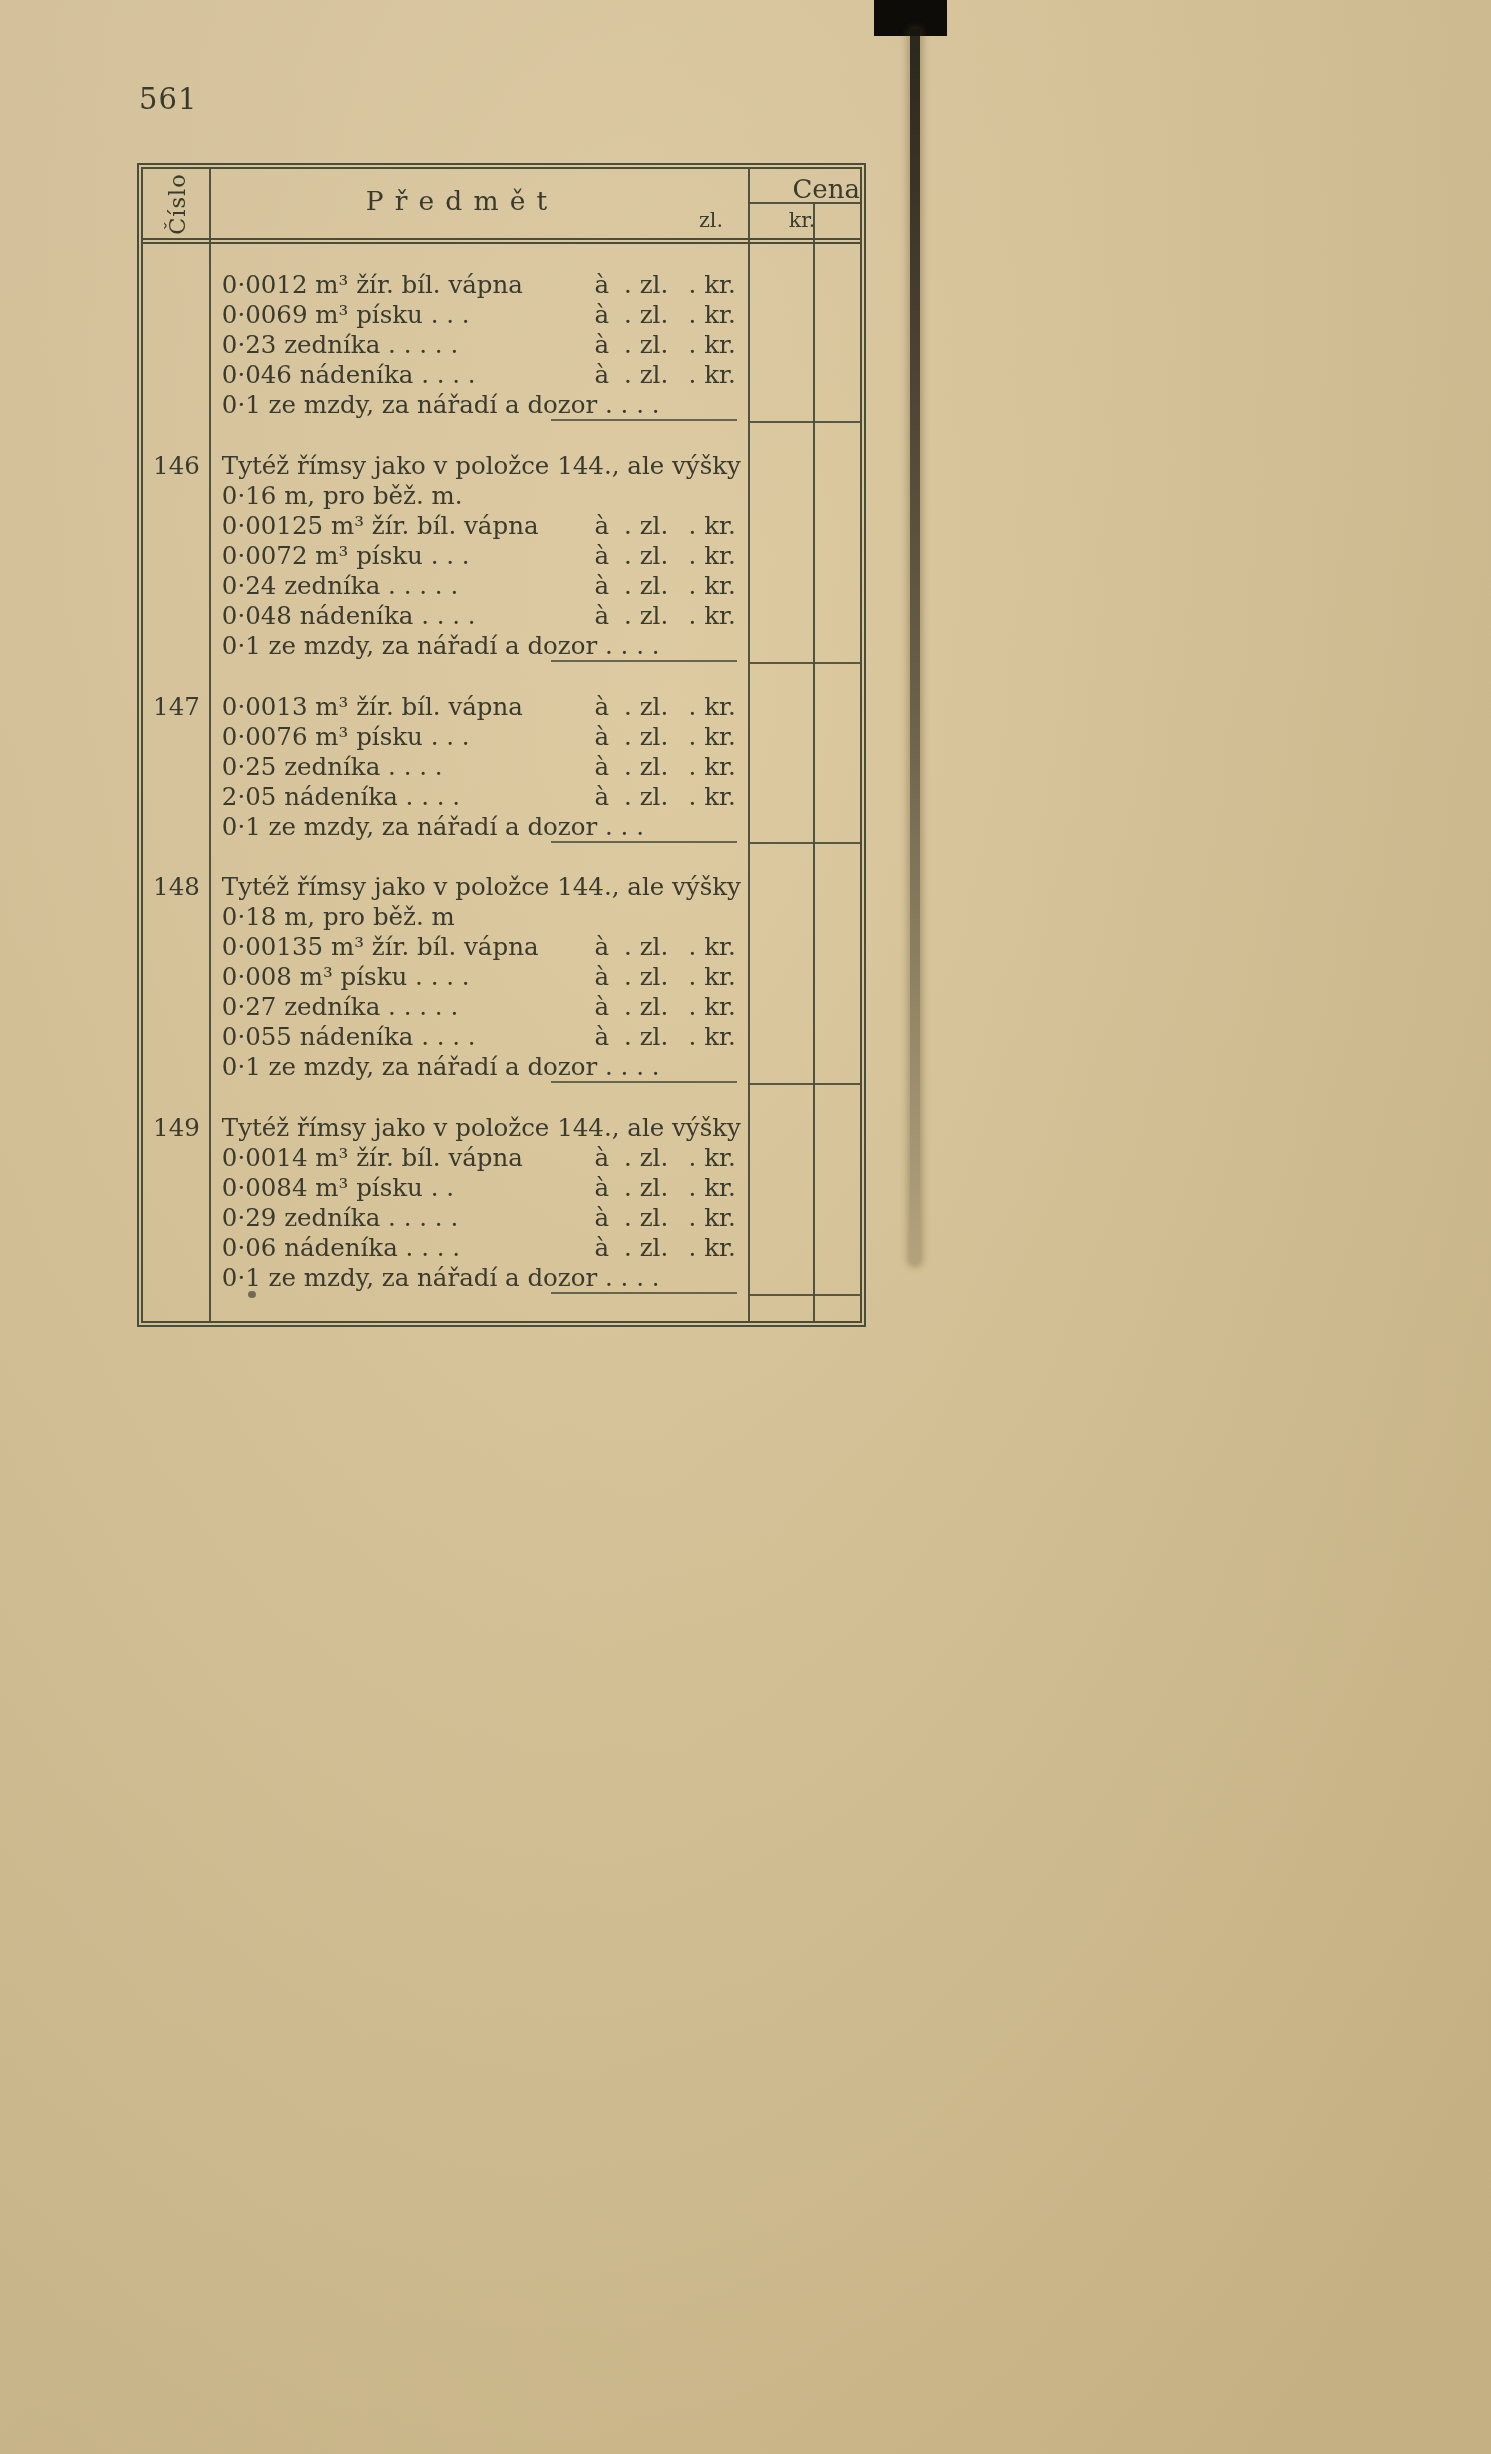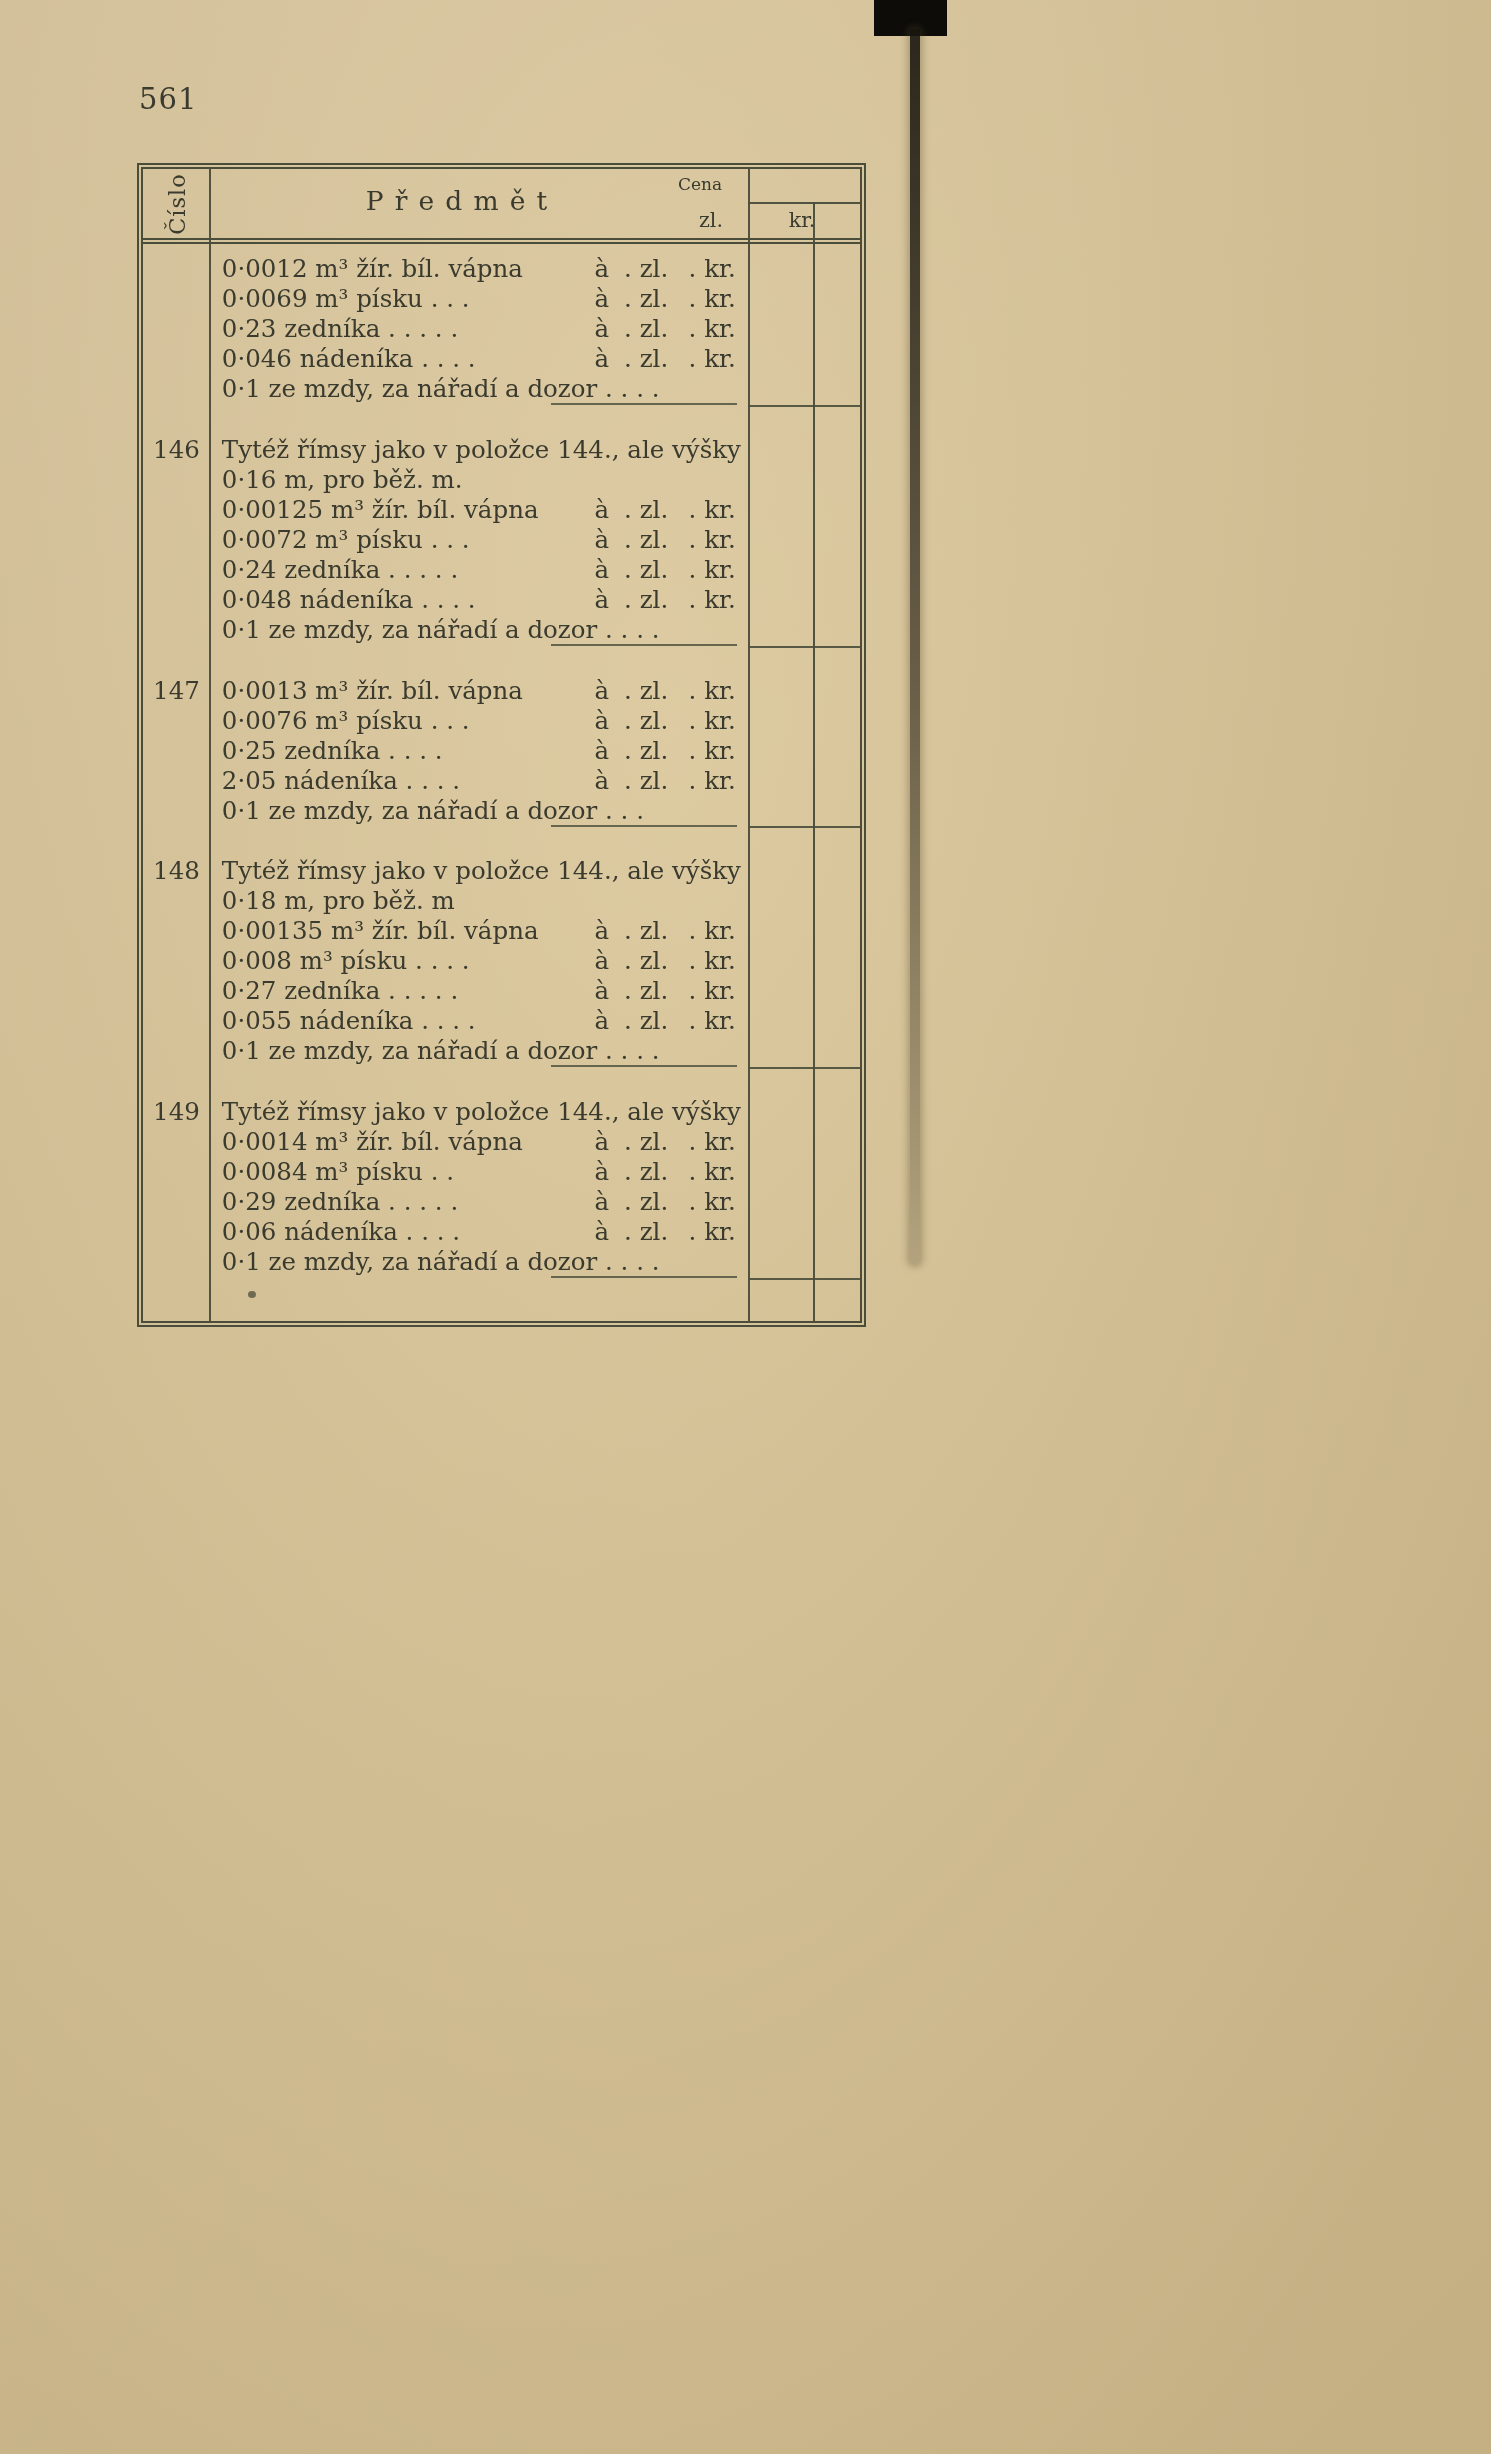--- a/index.html
+++ b/index.html
@@ -24,30 +24,30 @@
   .cena-underline{position:absolute;left:605px;right:0;top:33px;height:2px;background:rgba(73,77,58,.95);}
 
   
   .thead{height:69px;display:flex;position:relative;}
   .th-cislo{width:67px;flex:none;position:relative;}
   .vert{position:absolute;left:50%;top:50%;transform:translate(-50%,-50%) rotate(-90deg);
     font-size:22.5px;letter-spacing:1px;white-space:nowrap;}
   .th-predmet{width:468px;flex:none;text-align:center;font-size:26.5px;letter-spacing:.42em;
     padding-top:15.7px;box-sizing:border-box;padding-left:36px;}
   .th-cena{flex:1;display:flex;flex-direction:column;}
-  .cena-top{height:33px;text-align:left;font-size:17px;padding-top:4.9px;box-sizing:border-box;}
+  .cena-top{height:33px;text-align:right;font-size:26px;padding-top:4.9px;box-sizing:border-box;}
   .cena-sub{flex:1;display:flex;font-size:20.6px;}
   .sub-zl{width:66px;flex:none;text-align:center;padding-top:5.9px;box-sizing:border-box;}
   .sub-kr{flex:1;text-align:center;padding-top:5.9px;box-sizing:border-box;}
   .dbl-rule{border-top:6.9px double #4a4d3a;height:0;}
 
   
   .tbody{padding-top:9.8px;}
   .block{display:flex;margin-top:28px;}
-  .block:first-child{margin-top:0;}
+  .block:first-child{margin-top:16px;}
   .numcell{width:67px;flex:none;text-align:center;font-size:24.5px;line-height:30px;}
   .contentcell{width:539px;flex:none;box-sizing:border-box;padding:0 7.8px 2.9px 11.8px;
     font-size:24.5px;line-height:30px;}
   .pricecell{border-bottom:2px solid rgba(73,77,58,.9);}
   .zlcell{width:66px;flex:none;}
   .krcell{flex:1;}
   .heading-line{white-space:pre;}
   .line{display:flex;white-space:pre;}
   .desc{flex:1;overflow:hidden;}
   .u-a{width:29px;flex:none;text-align:center;}

